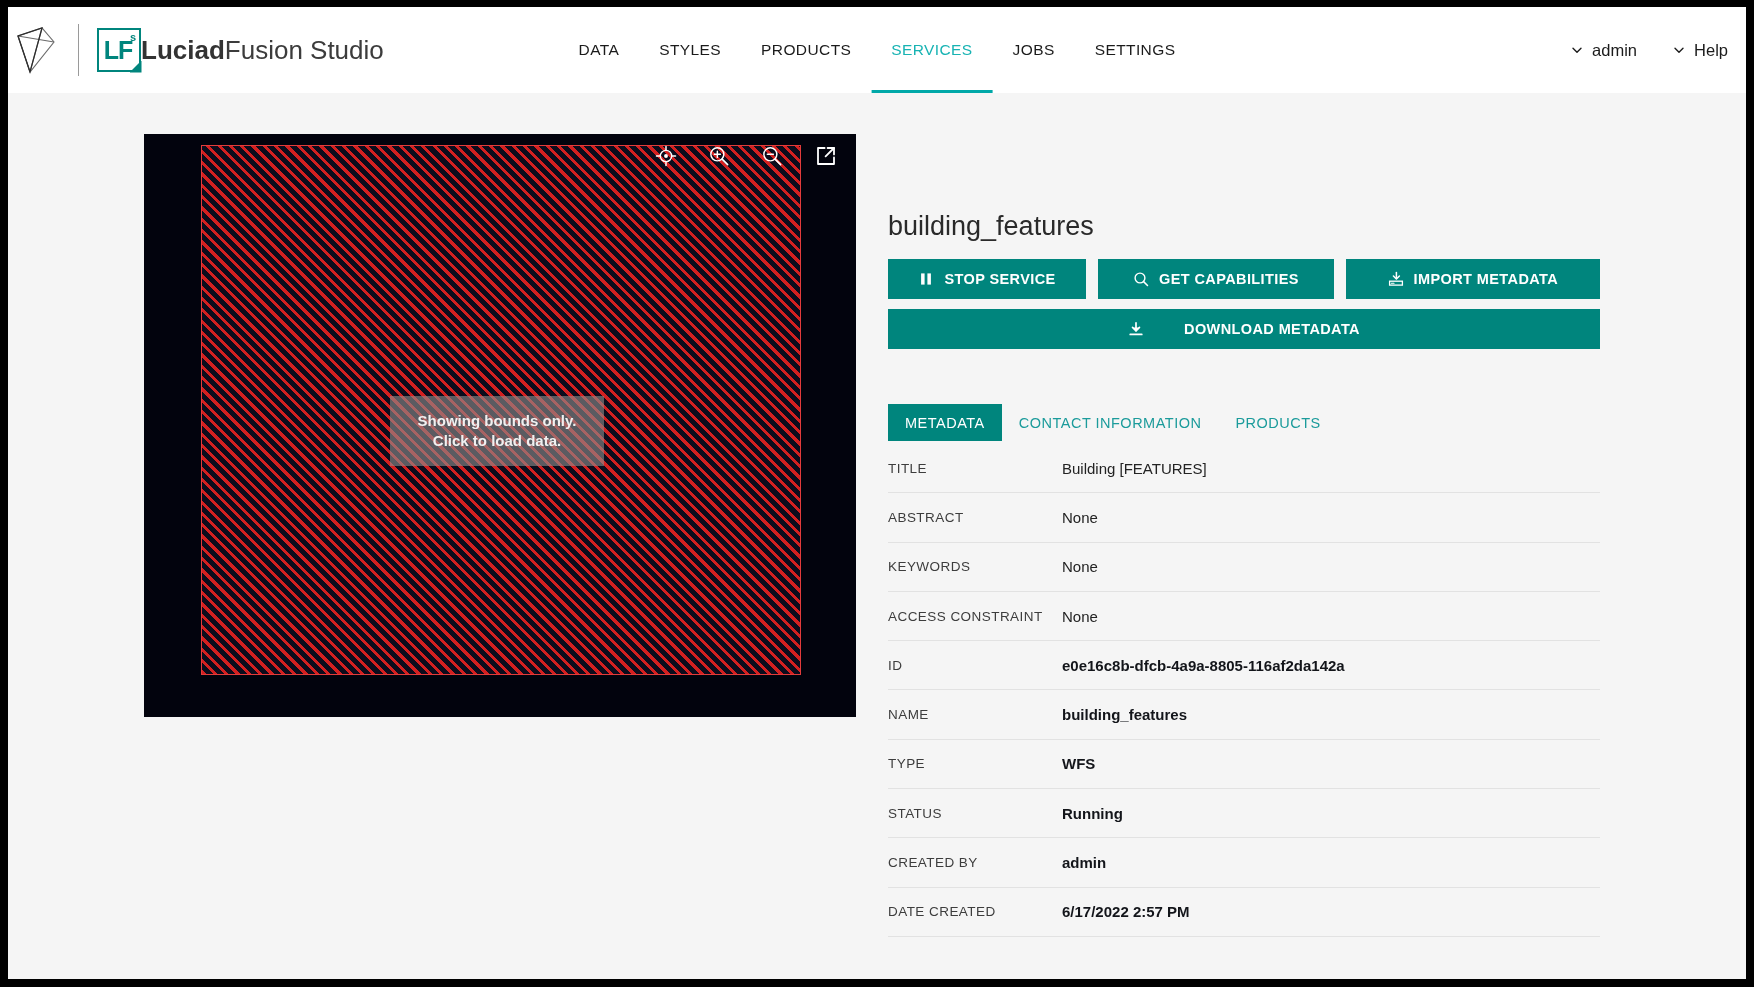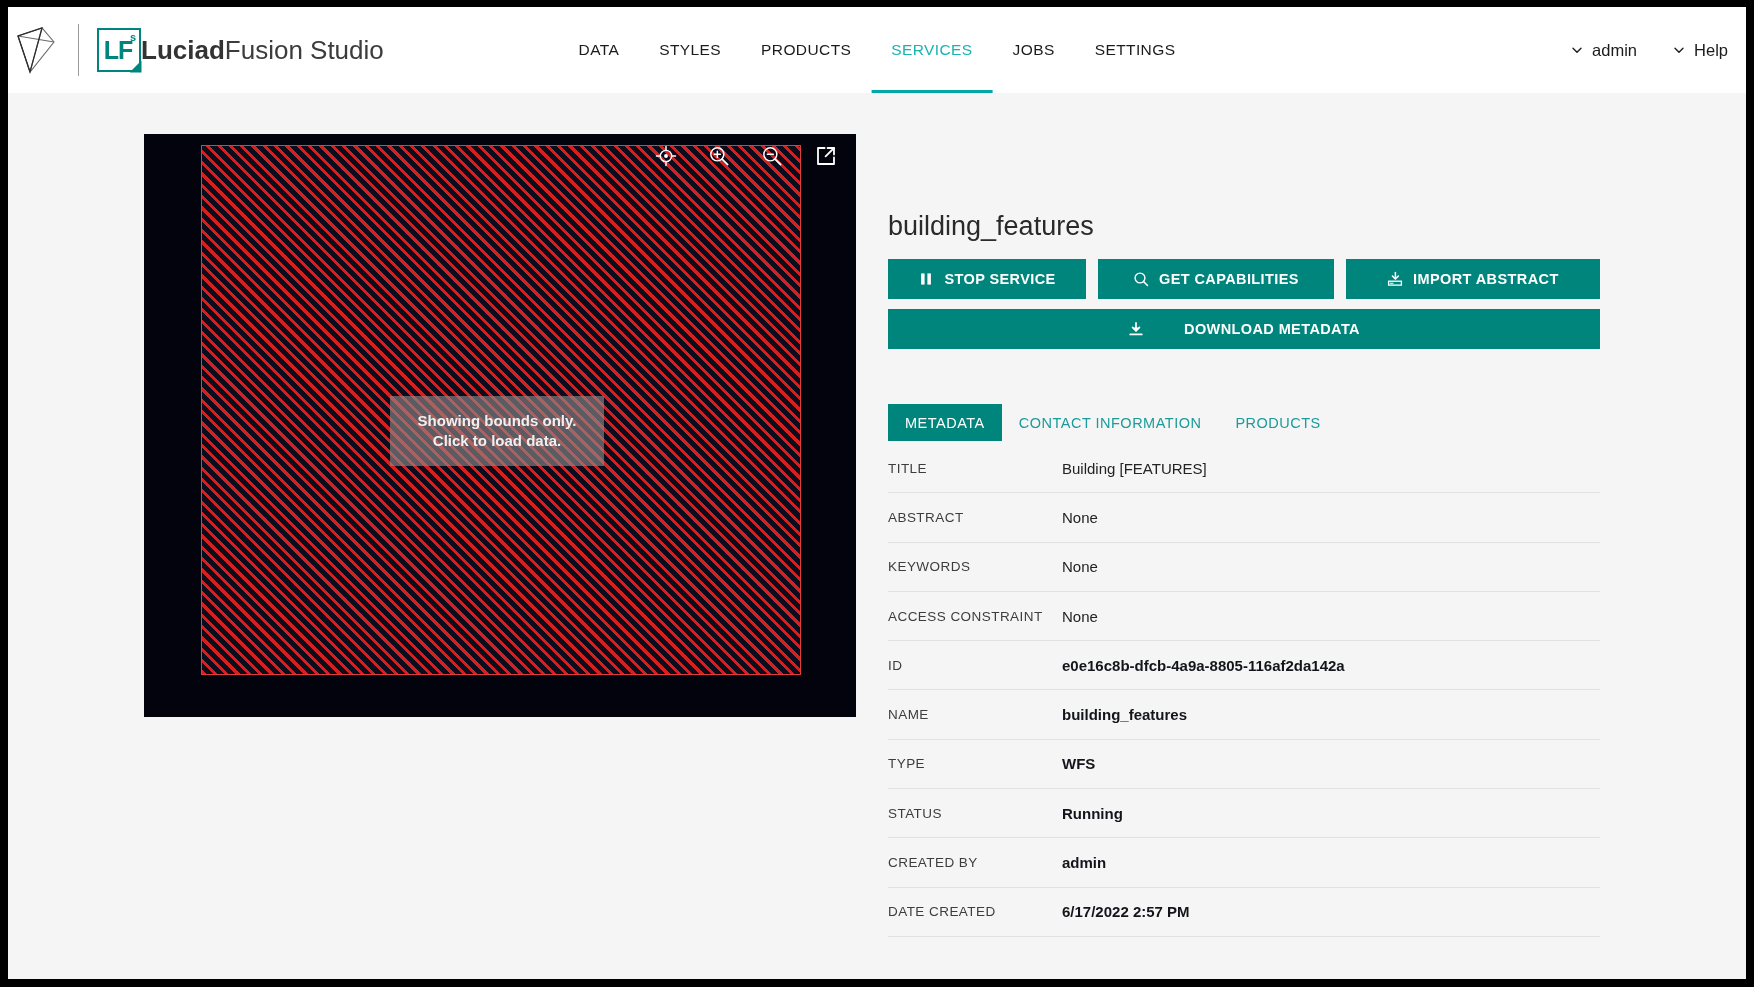--- a/index.html
+++ b/index.html
@@ -335,21 +335,21 @@
           <span>GET CAPABILITIES</span>
         </button>
 
         <button class="tealbtn" id="btn-import">
           <svg class="btn-ico" viewBox="0 0 16 16">
             <path d="M8.4 1.6 V7.4" stroke="#ffffff" stroke-width="1.5" stroke-linecap="round"></path>
             <path d="M5.4 5 L8.4 8 L11.4 5" fill="none" stroke="#ffffff" stroke-width="1.5" stroke-linecap="round" stroke-linejoin="round"></path>
             <rect x="1.6" y="10.2" width="12.8" height="3.9" fill="none" stroke="#ffffff" stroke-width="1.3"></rect>
             <path d="M3.4 12.2 H6" stroke="#ffffff" stroke-width="1.1" stroke-linecap="round"></path>
           </svg>
-          <span>IMPORT ABSTRACT</span>
+          <span>IMPORT METADATA</span>
         </button>
       </div>
 
       <div class="btnrow">
         <button class="tealbtn" id="btn-download">
           <svg class="btn-ico" viewBox="0 0 16 16">
             <path d="M8 1.8 V9.6" stroke="#ffffff" stroke-width="1.7" stroke-linecap="round"></path>
             <path d="M4.5 6.4 L8 10 L11.5 6.4" fill="#ffffff" stroke="#ffffff" stroke-width="1.6" stroke-linecap="round" stroke-linejoin="round"></path>
             <path d="M2.2 13.4 H13.8" stroke="#ffffff" stroke-width="1.7" stroke-linecap="round"></path>
           </svg>

